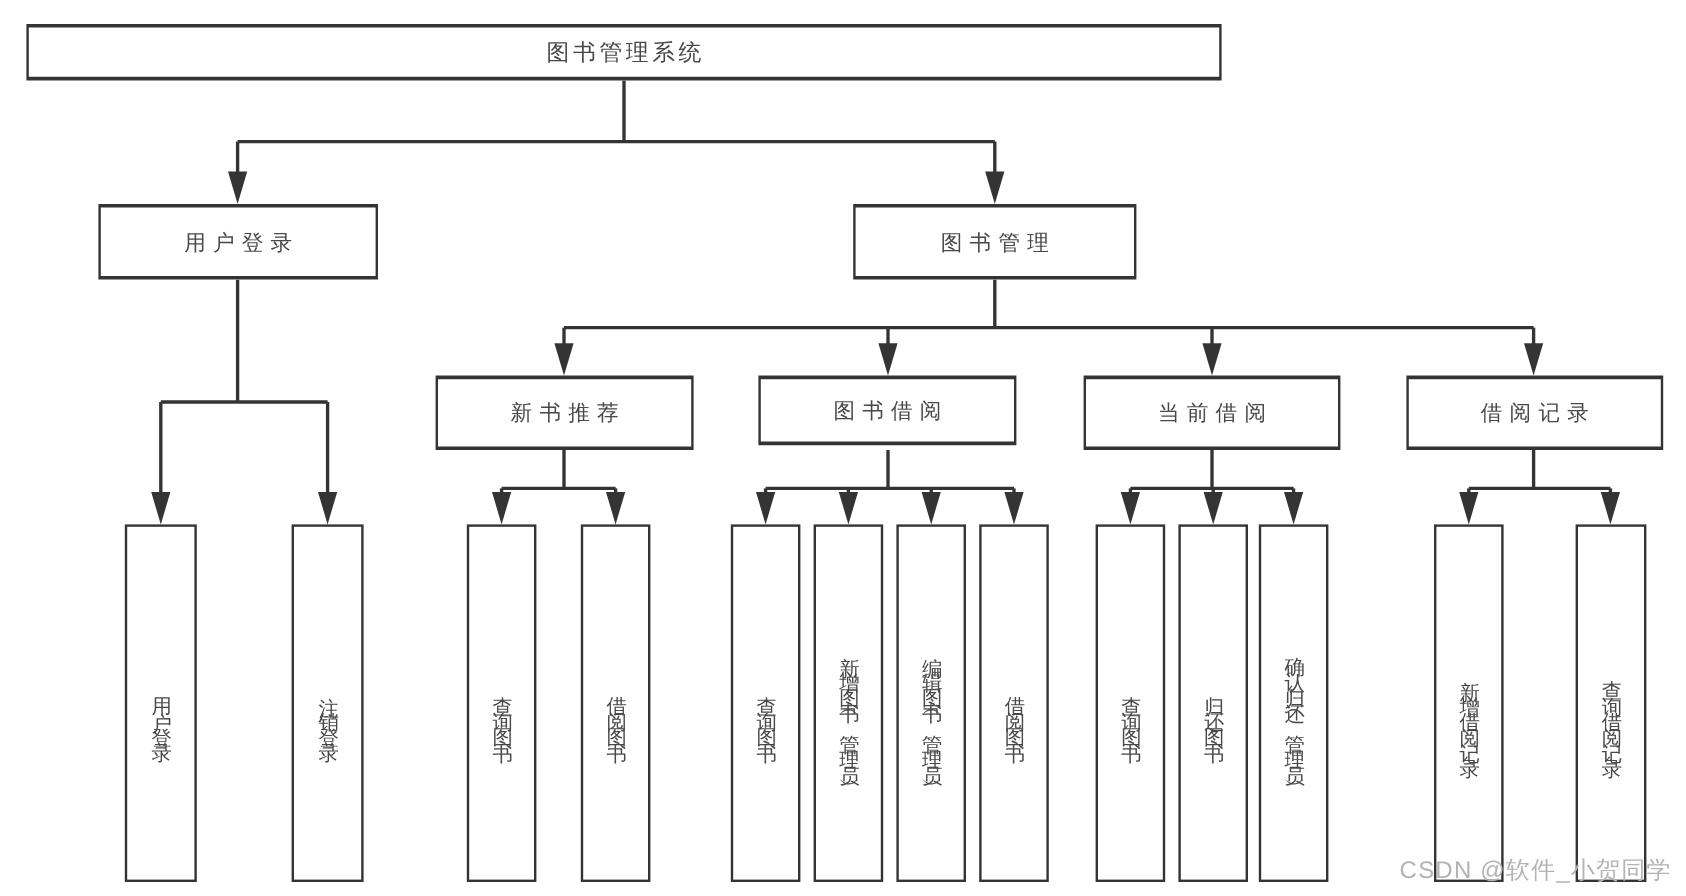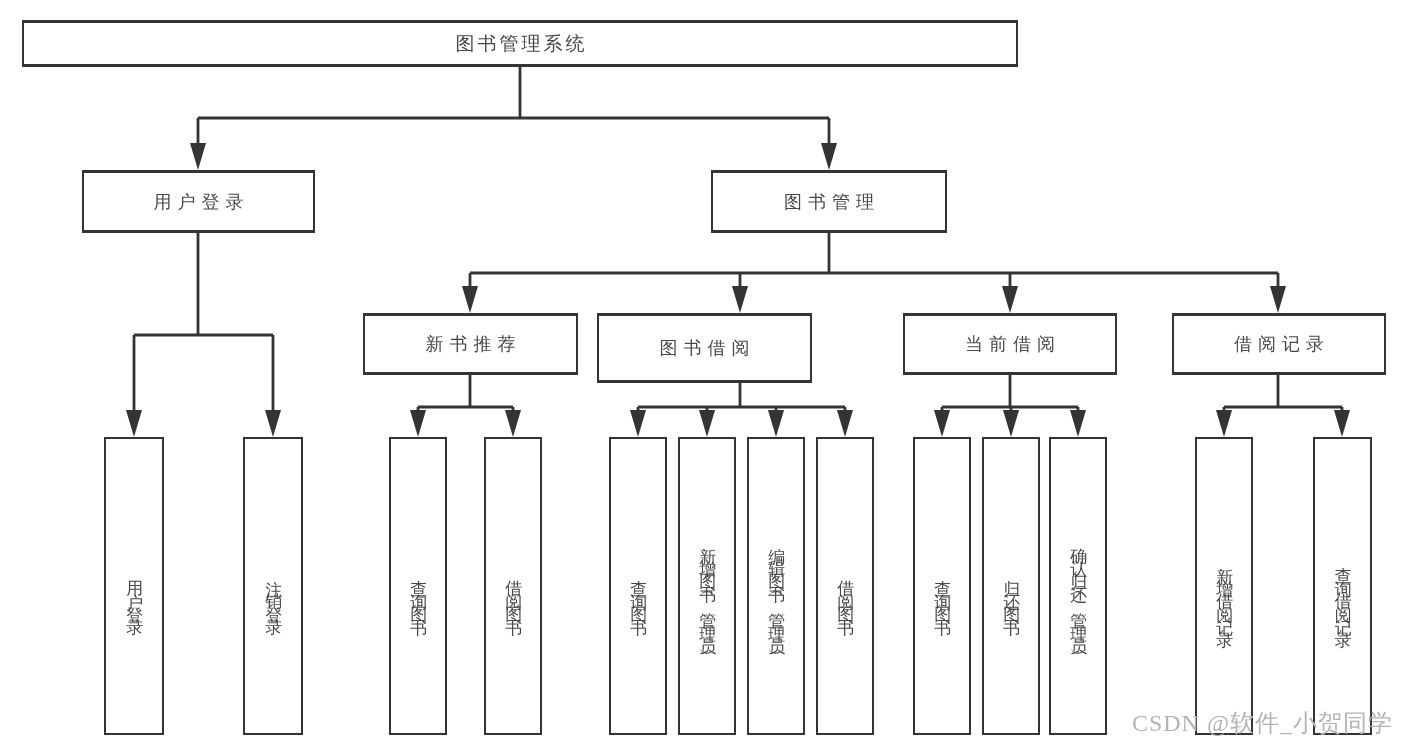--- a/index.html
+++ b/index.html
@@ -1,21 +1,21 @@
 <!DOCTYPE html>
 <html><head>
 <meta charset="utf-8">
 <style>
   html, body { margin: 0; padding: 0; background: #ffffff; }
   .canvas {
     position: relative;
     width: 1405px;
     height: 747px;
     background: #ffffff;
-    font-family: Liberation Serif, serif;
+    font-family: Liberation Sans, sans-serif;
     overflow: hidden;
   }
   .wires {
     position: absolute;
     left: 0; top: 0;
     width: 1405px; height: 747px;
     z-index: 1;
   }
   .node {
     position: absolute;
@@ -50,21 +50,21 @@
     font-size: 17px;
     line-height: 1.1;
     letter-spacing: 13px;
     padding-top: 13px;
     white-space: nowrap;
   }
   .watermark {
     position: absolute;
     right: 12px;
     bottom: 8px;
-    font-size: 24px;
+    font-size: 20px;
     color: #b3b3b3;
     letter-spacing: 1px;
     z-index: 3;
     white-space: nowrap;
   }
 </style>
 </head>
 <body>
 
 <div class="canvas">
@@ -147,21 +147,21 @@
   <div class="node h" style="left:82px; top:170px; width:233px; height:63px">
     <span class="hlabel">用户登录</span>
   </div>
   <div class="node h" style="left:363px; top:313px; width:215px; height:62px">
     <span class="hlabel">新书推荐</span>
   </div>
 
   <div class="node h" style="left:711px; top:170px; width:236px; height:63px">
     <span class="hlabel">图书管理</span>
   </div>
-  <div class="node h" style="left:597px; top:313px; width:215px; height:70px">
+  <div class="node h" style="left:632px; top:313px; width:215px; height:58px">
     <span class="hlabel">图书借阅</span>
   </div>
   <div class="node h" style="left:1172px; top:313px; width:214px; height:62px">
     <span class="hlabel">借阅记录</span>
   </div>
   <div class="node h" style="left:903px; top:313px; width:214px; height:62px">
     <span class="hlabel">当前借阅</span>
   </div>
 
   <div class="node v" style="left:104px; width:60px">

